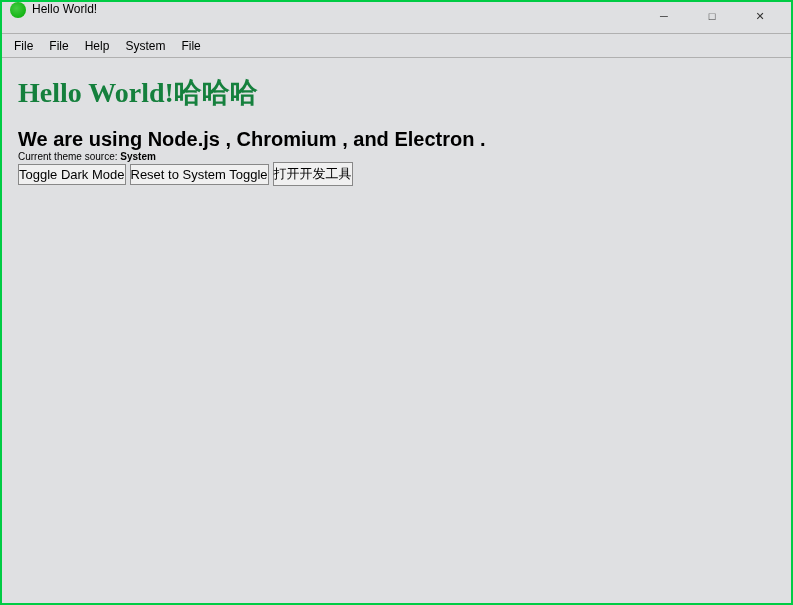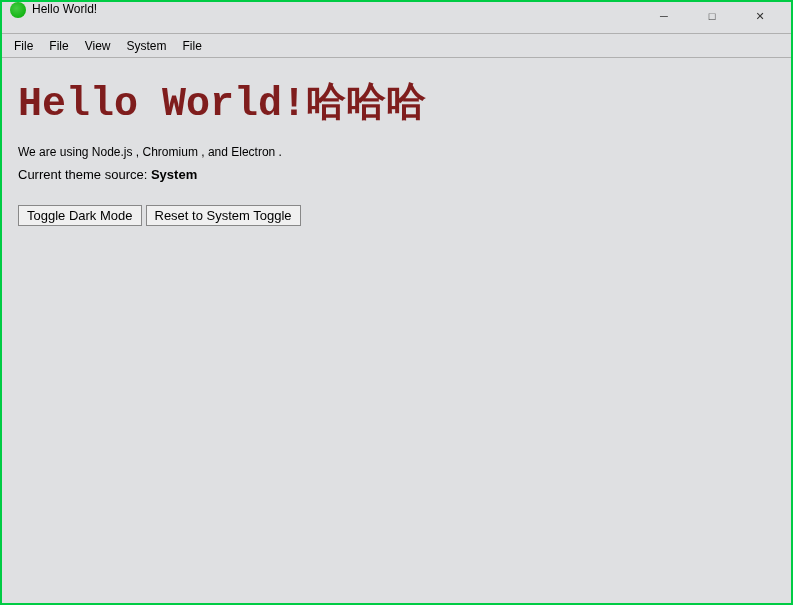--- a/index.html
+++ b/index.html
@@ -87,51 +87,52 @@
       align-items: center;
     }
 
     .content {
       flex: 1;
       padding: 16px 16px;
       background: #dfe0e2;
     }
 
     .main-title {
-      font-size: 40px;
+      font-size: 28px;
       font-weight: 900;
-      color: #7f1d1d;
+      color: #15803d;
       margin-bottom: 16px;
-      font-family: Liberation Mono, monospace;
+      font-family: Liberation Serif, serif;
     }
 
     .description {
-      font-size: 12px;
+      font-size: 20px;
       color: #000;
-      margin-bottom: 8px;
+      margin-bottom: 0;
+      font-weight: bold;
     }
 
     .theme-source {
-      font-size: 13px;
+      font-size: 10px;
       color: #000;
-      margin-bottom: 23px;
+      margin-bottom: 0;
     }
 
     .theme-source strong {
       font-weight: bold;
     }
 
     .button-row {
       display: flex;
       gap: 4px;
       align-items: center;
     }
 
     .btn {
-      padding: 2px 8px;
+      padding: 2px 0;
       font-size: 13px;
       background: #f0f0f0;
       border: 1px solid #888;
       cursor: pointer;
       color: #000;
       font-family: -apple-system, "Segoe UI", Arial, sans-serif;
     }
   </style>
 </head>
 <body>
@@ -144,34 +145,35 @@
     <div class="title-bar-controls">
       <button class="title-bar-btn minimize">─</button>
       <button class="title-bar-btn maximize">□</button>
       <button class="title-bar-btn close">✕</button>
     </div>
   </div>
 
   <div class="menu-bar">
     <span class="menu-item">File</span>
     <span class="menu-item">File</span>
-    <span class="menu-item">View</span>
+    <span class="menu-item">Help</span>
     <span class="menu-item">System</span>
     <span class="menu-item">File</span>
   </div>
 
   <div class="content">
     <h1 class="main-title">Hello World!哈哈哈</h1>
 
     <p class="description">
       <span>We are using </span><span>Node.js</span><span> , </span><span>Chromium</span><span> , and </span><span>Electron</span><span> .</span>
     </p>
 
     <p class="theme-source">
       <span>Current theme source: </span><strong>System</strong>
     </p>
 
     <div class="button-row">
       <button class="btn">Toggle Dark Mode</button>
       <button class="btn">Reset to System Toggle</button>
+      <button class="btn">打开开发工具</button>
     </div>
   </div>
 </div>
 
 </body></html>

